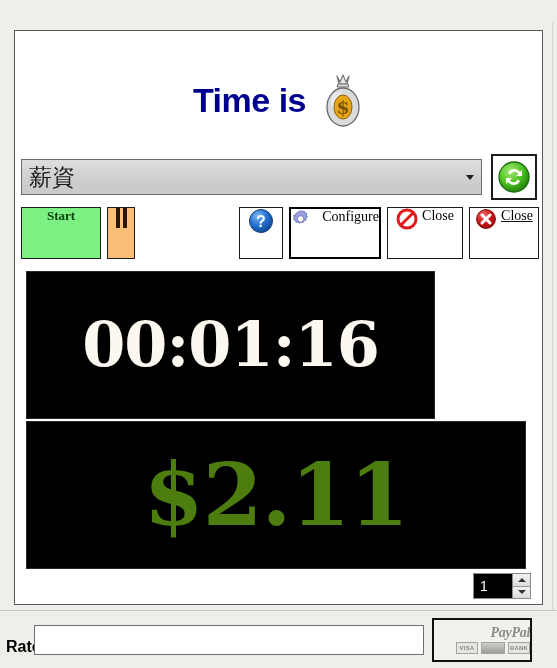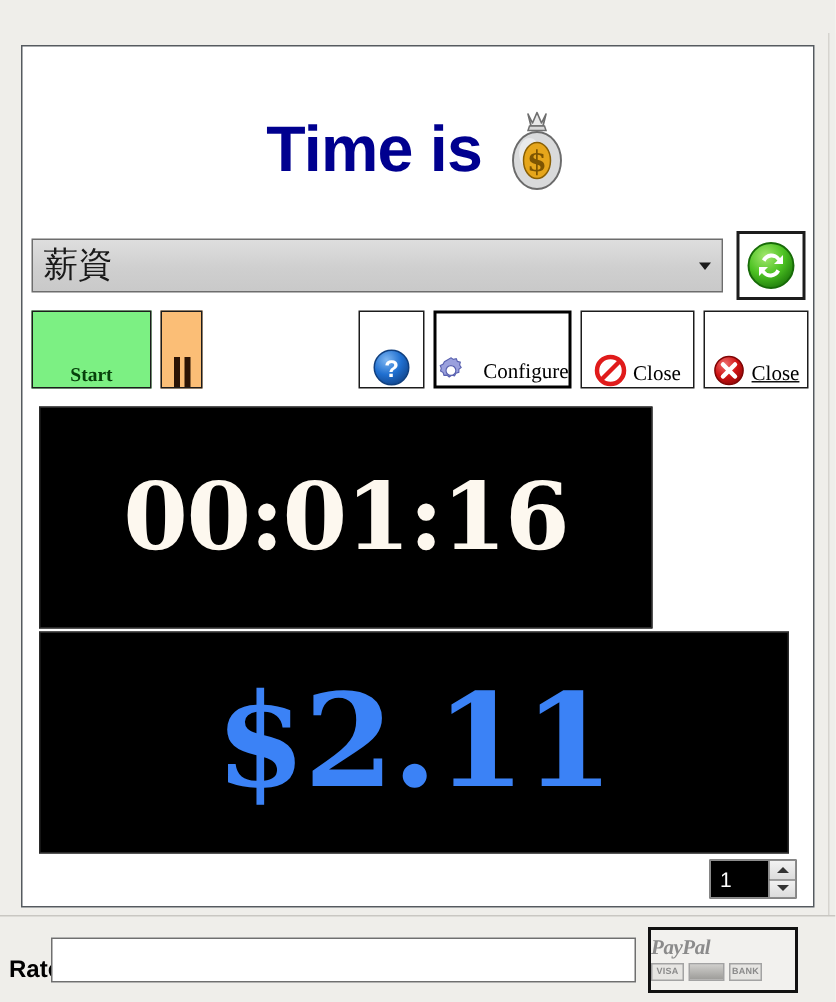--- a/index.html
+++ b/index.html
@@ -56,21 +56,21 @@
   }
 
   
   #header {
     position: absolute; left: 0; top: 22px;
     width: 529px; height: 95px;
     display: flex; align-items: center; justify-content: center;
     gap: 14px;
   }
   #header-title {
-    font-size: 43px;
+    font-size: 34px;
     font-weight: bold;
     color: #00008f;
     letter-spacing: -0.5px;
     font-family: "Liberation Sans", sans-serif;
   }
   
   .moneybag { position: relative; width: 46px; height: 56px; }
   .moneybag svg { display: block; }
 
   
@@ -116,21 +116,21 @@
   
   #toolbar {
     position: absolute; left: 6px; top: 176px;
     width: 517px; height: 52px;
   }
   .tbtn {
     position: absolute; top: 0;
     height: 52px;
     border: 1px solid #1c1c1c;
     background: #ffffff;
-    display: flex; align-items: flex-end; justify-content: center;
+    display: flex; align-items: flex-start; justify-content: center;
     gap: 4px;
     cursor: pointer;
     font-size: 13px;
     font-weight: bold;
     color: #111;
     font-family: "Liberation Serif", serif;
   }
   .tbtn.focus { border: 2px solid #000; gap: 12px; }
   #btn-start { left: 0; width: 80px; background: #7cf083; color: #07410b; }
   #btn-pause { left: 86px; width: 28px; background: #fbbe76; }
@@ -162,21 +162,21 @@
     line-height: 1;
   }
   #money-display {
     position: absolute; left: 11px; top: 390px;
     width: 500px; height: 148px;
     background: #000000;
     border: 1px solid #2a2a2a;
     display: flex; align-items: center; justify-content: center;
   }
   #money-value {
-    color: #3b82f6;
+    color: #4d7c0f;
     font-size: 86px;
     font-weight: bold;
     font-family: "DejaVu Serif", serif;
     letter-spacing: -1px;
     line-height: 1;
   }
 
   
   #spinner {
     position: absolute; left: 458px; top: 542px;
@@ -231,21 +231,21 @@
     width: 390px; height: 30px;
     background: #ffffff;
     border: 1px solid #6f6f6f;
   }
   #paypal-btn {
     position: absolute; left: 432px; top: 7px;
     width: 100px; height: 44px;
     background: #f2f1ee;
     border: 2px solid #111;
     display: flex; flex-direction: column;
-    align-items: flex-start; justify-content: center;
+    align-items: flex-end; justify-content: center;
     gap: 2px;
     cursor: pointer;
   }
   #paypal-word {
     font-family: "Liberation Serif", serif;
     font-style: italic;
     font-weight: bold;
     font-size: 14px;
     color: #8b8b8b;
     letter-spacing: -0.3px;

